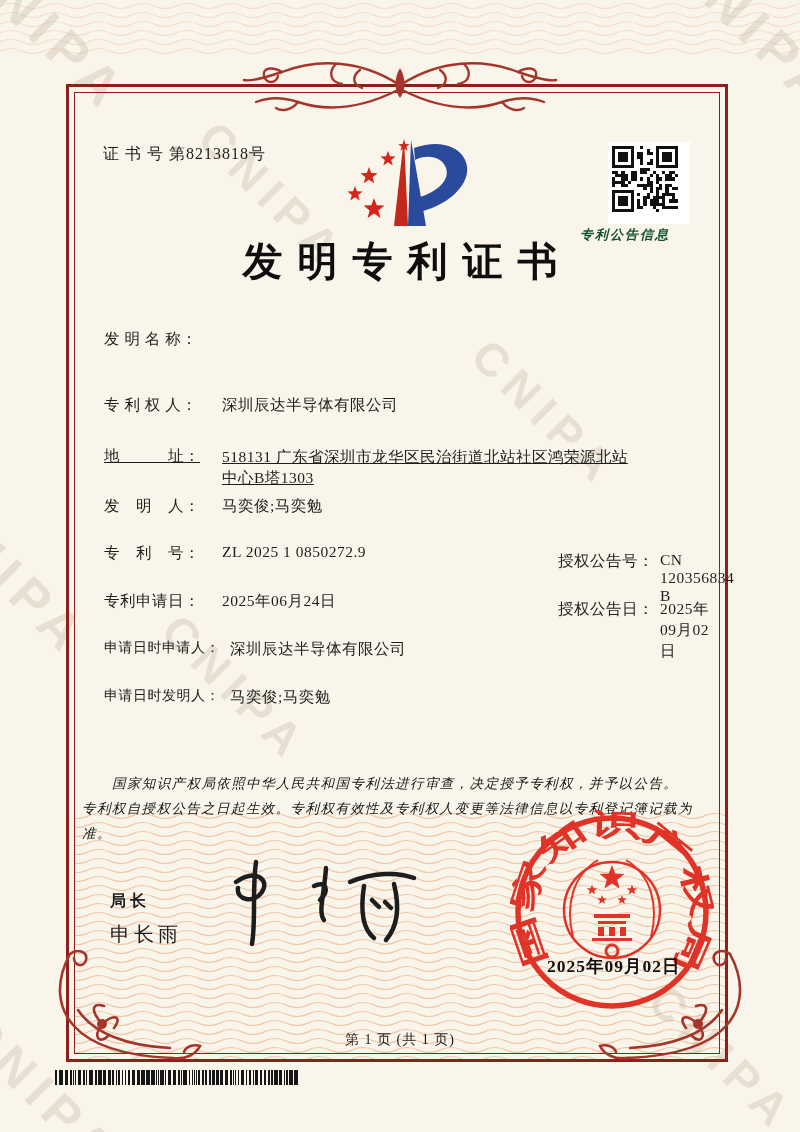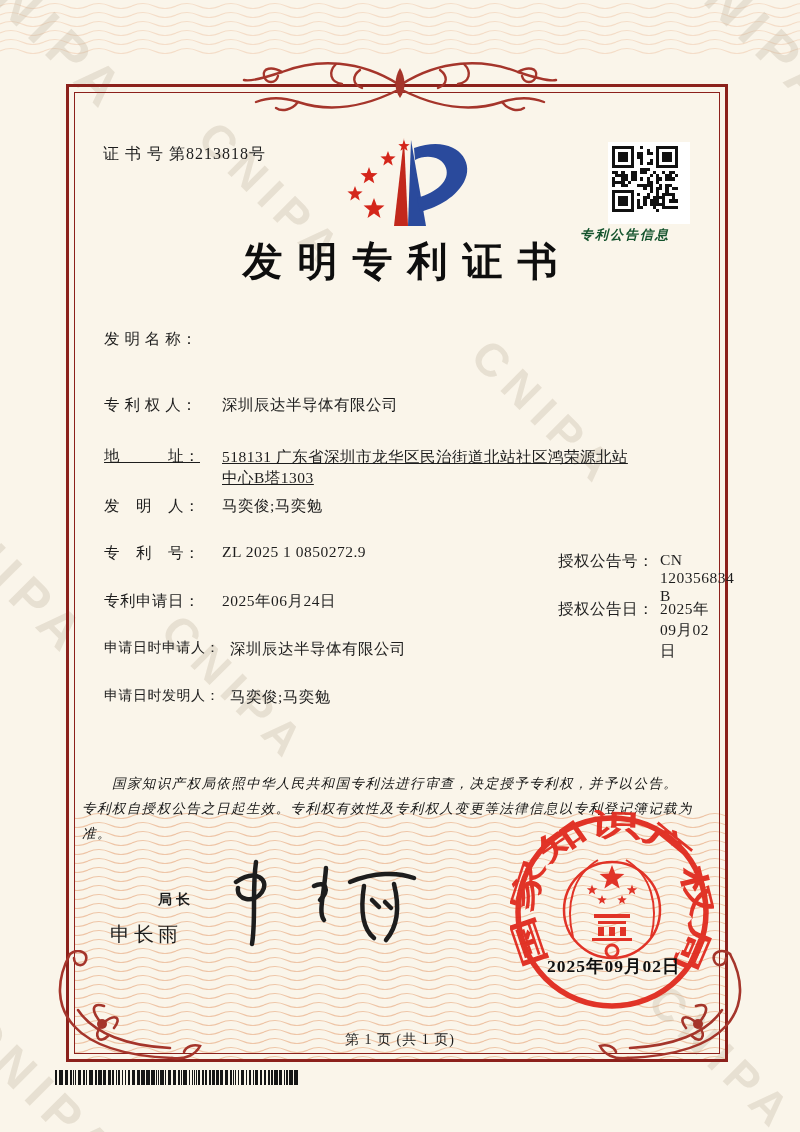--- a/index.html
+++ b/index.html
@@ -42,21 +42,21 @@
   .row .lab.small{font-size:14px; min-width:112px;}
   .pair2{position:absolute; left:454px; top:8px; display:flex;}
   .pair2 .lab{min-width:92px;}
   .addr-val{width:415px; line-height:21px;}
 
   .stmt{position:absolute; left:82px; top:771px; width:640px; z-index:4;
     font-size:13.5px; letter-spacing:1.4px; font-style:italic; color:#141414; line-height:25px;}
   .stmt .l1{padding-left:30px;}
 
   .sig-title{position:absolute; left:110px; top:891px; font-family:"Liberation Sans",sans-serif;
-    font-size:14px; letter-spacing:4px; font-weight:bold; z-index:5;margin-left:48px;}
+    font-size:16px; letter-spacing:4px; font-weight:bold; z-index:5;}
   .sig-name{position:absolute; left:110px; top:921px; font-family:"Liberation Sans",sans-serif;
     font-size:20px; letter-spacing:4px; font-weight:normal; z-index:5;}
 
   .seal-date{position:absolute; left:547px; top:954px; font-size:17.5px; font-weight:bold;
     letter-spacing:1px; color:#101010; z-index:6;}
 
   .footer{position:absolute; left:0; top:1031px; width:100%; text-align:center;
     font-size:14px; letter-spacing:1px; z-index:5;}
 </style>
 </head>

